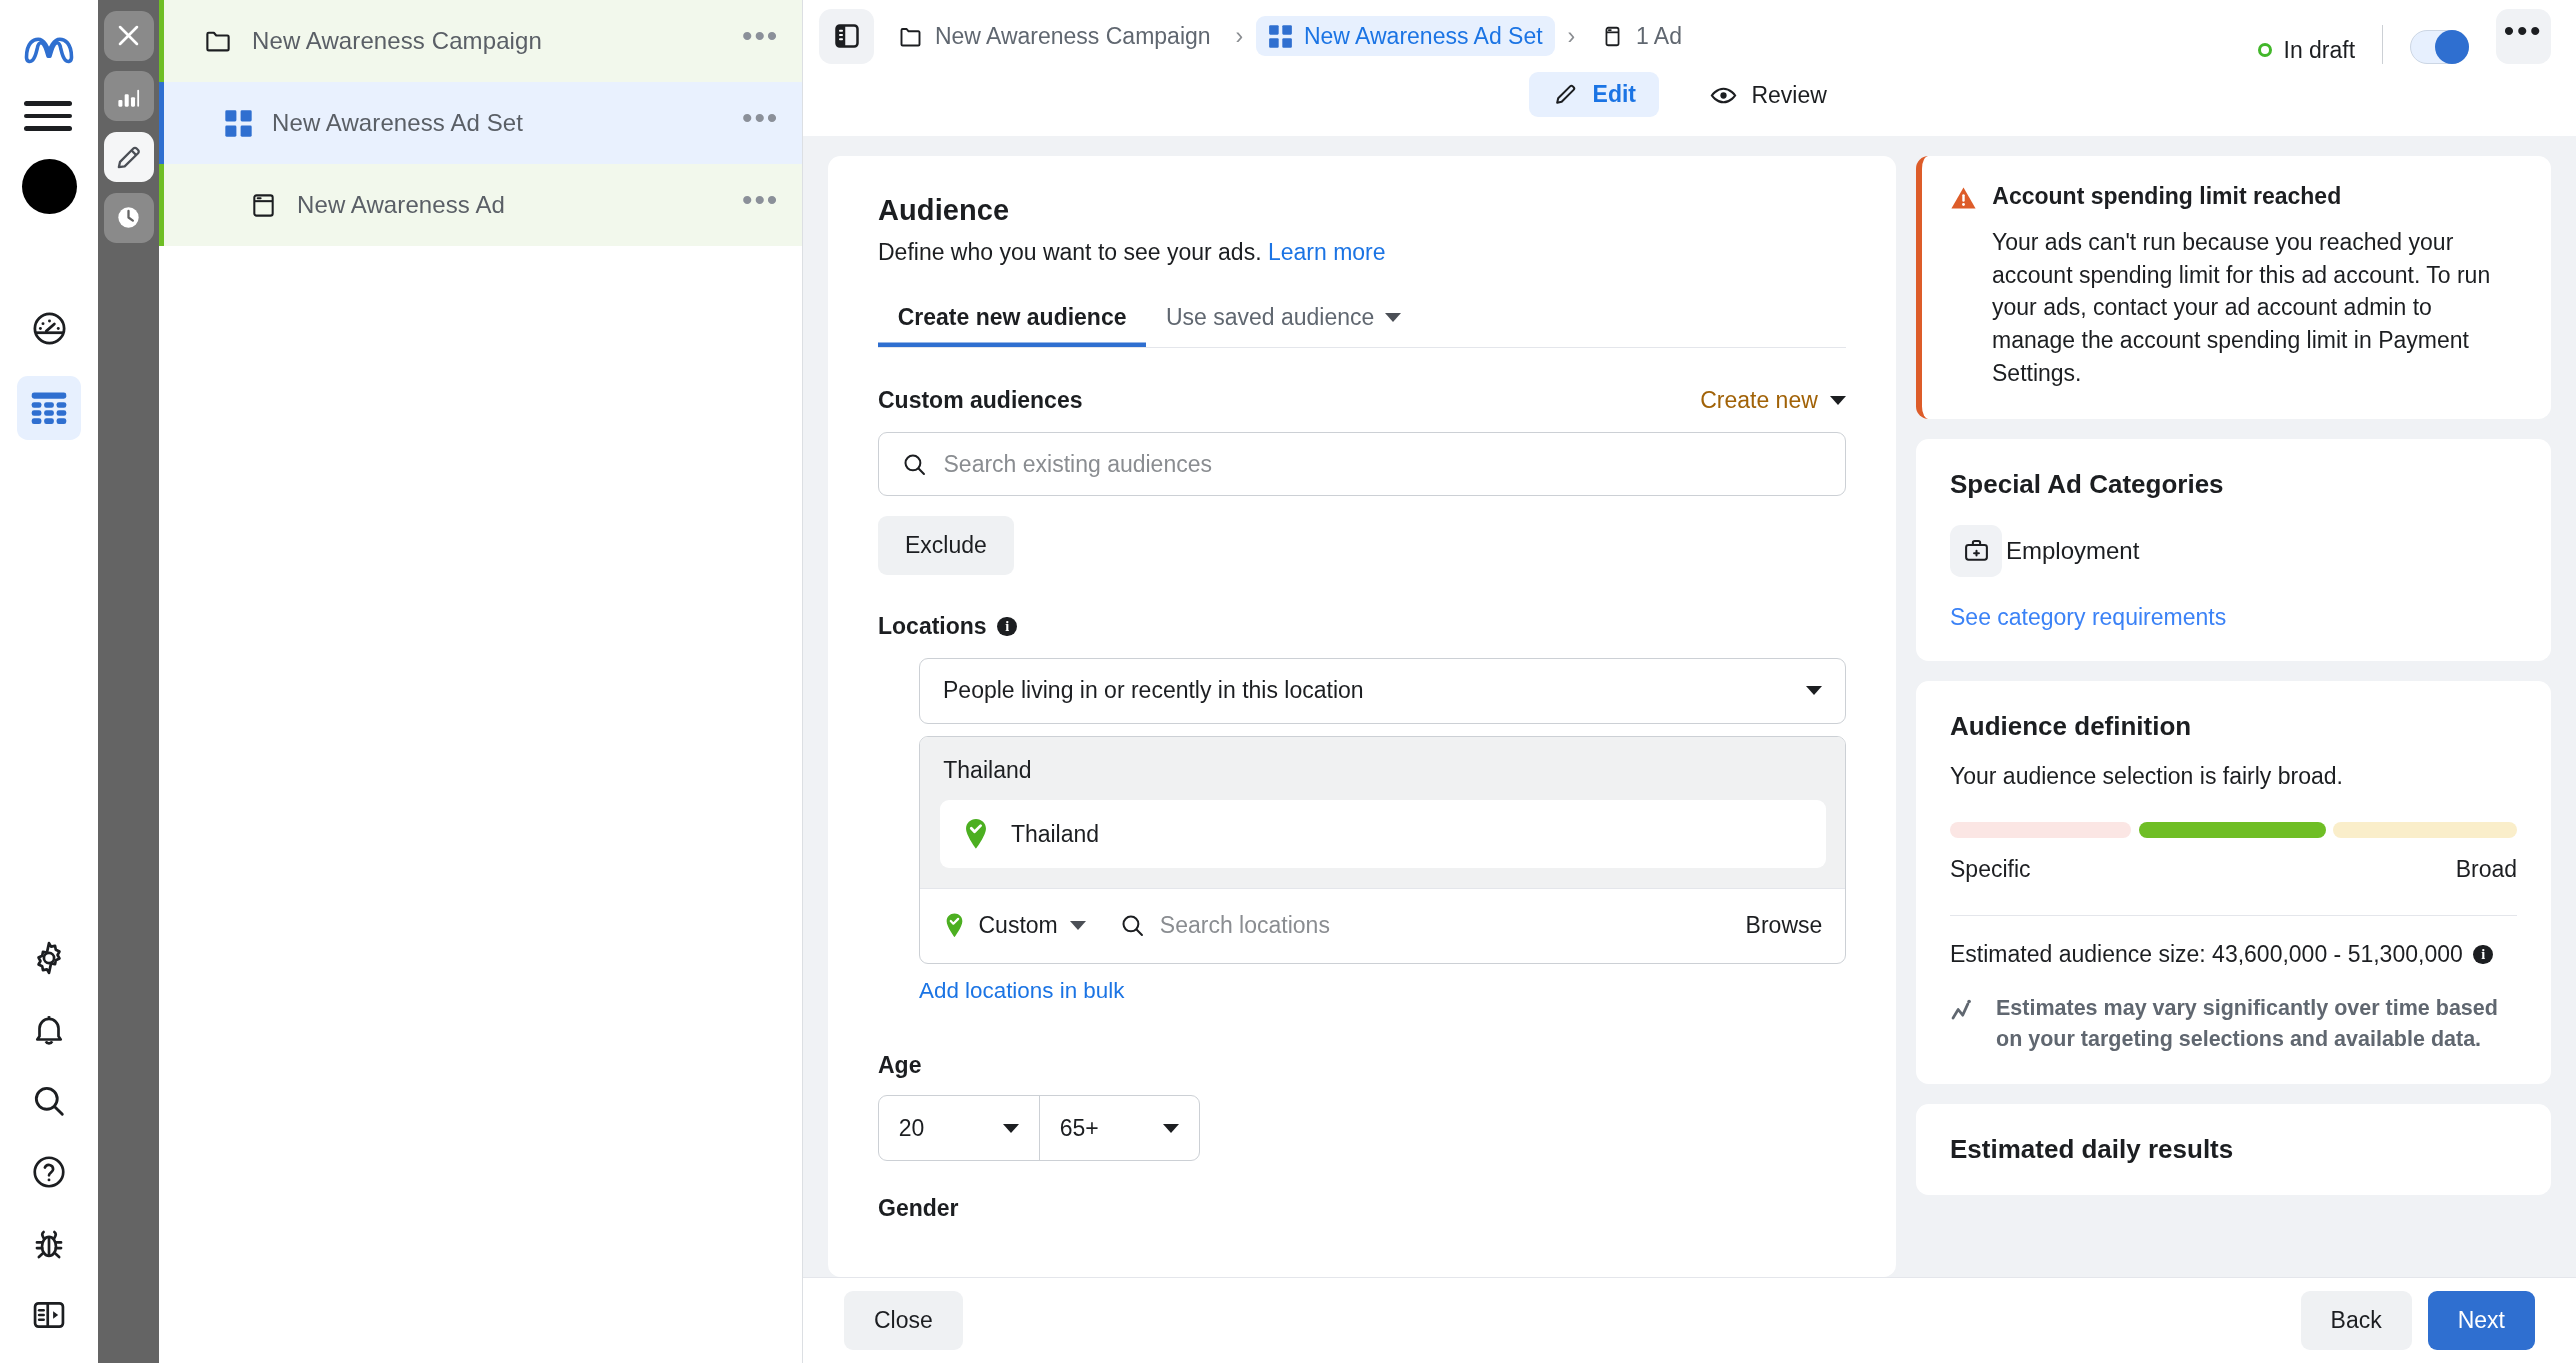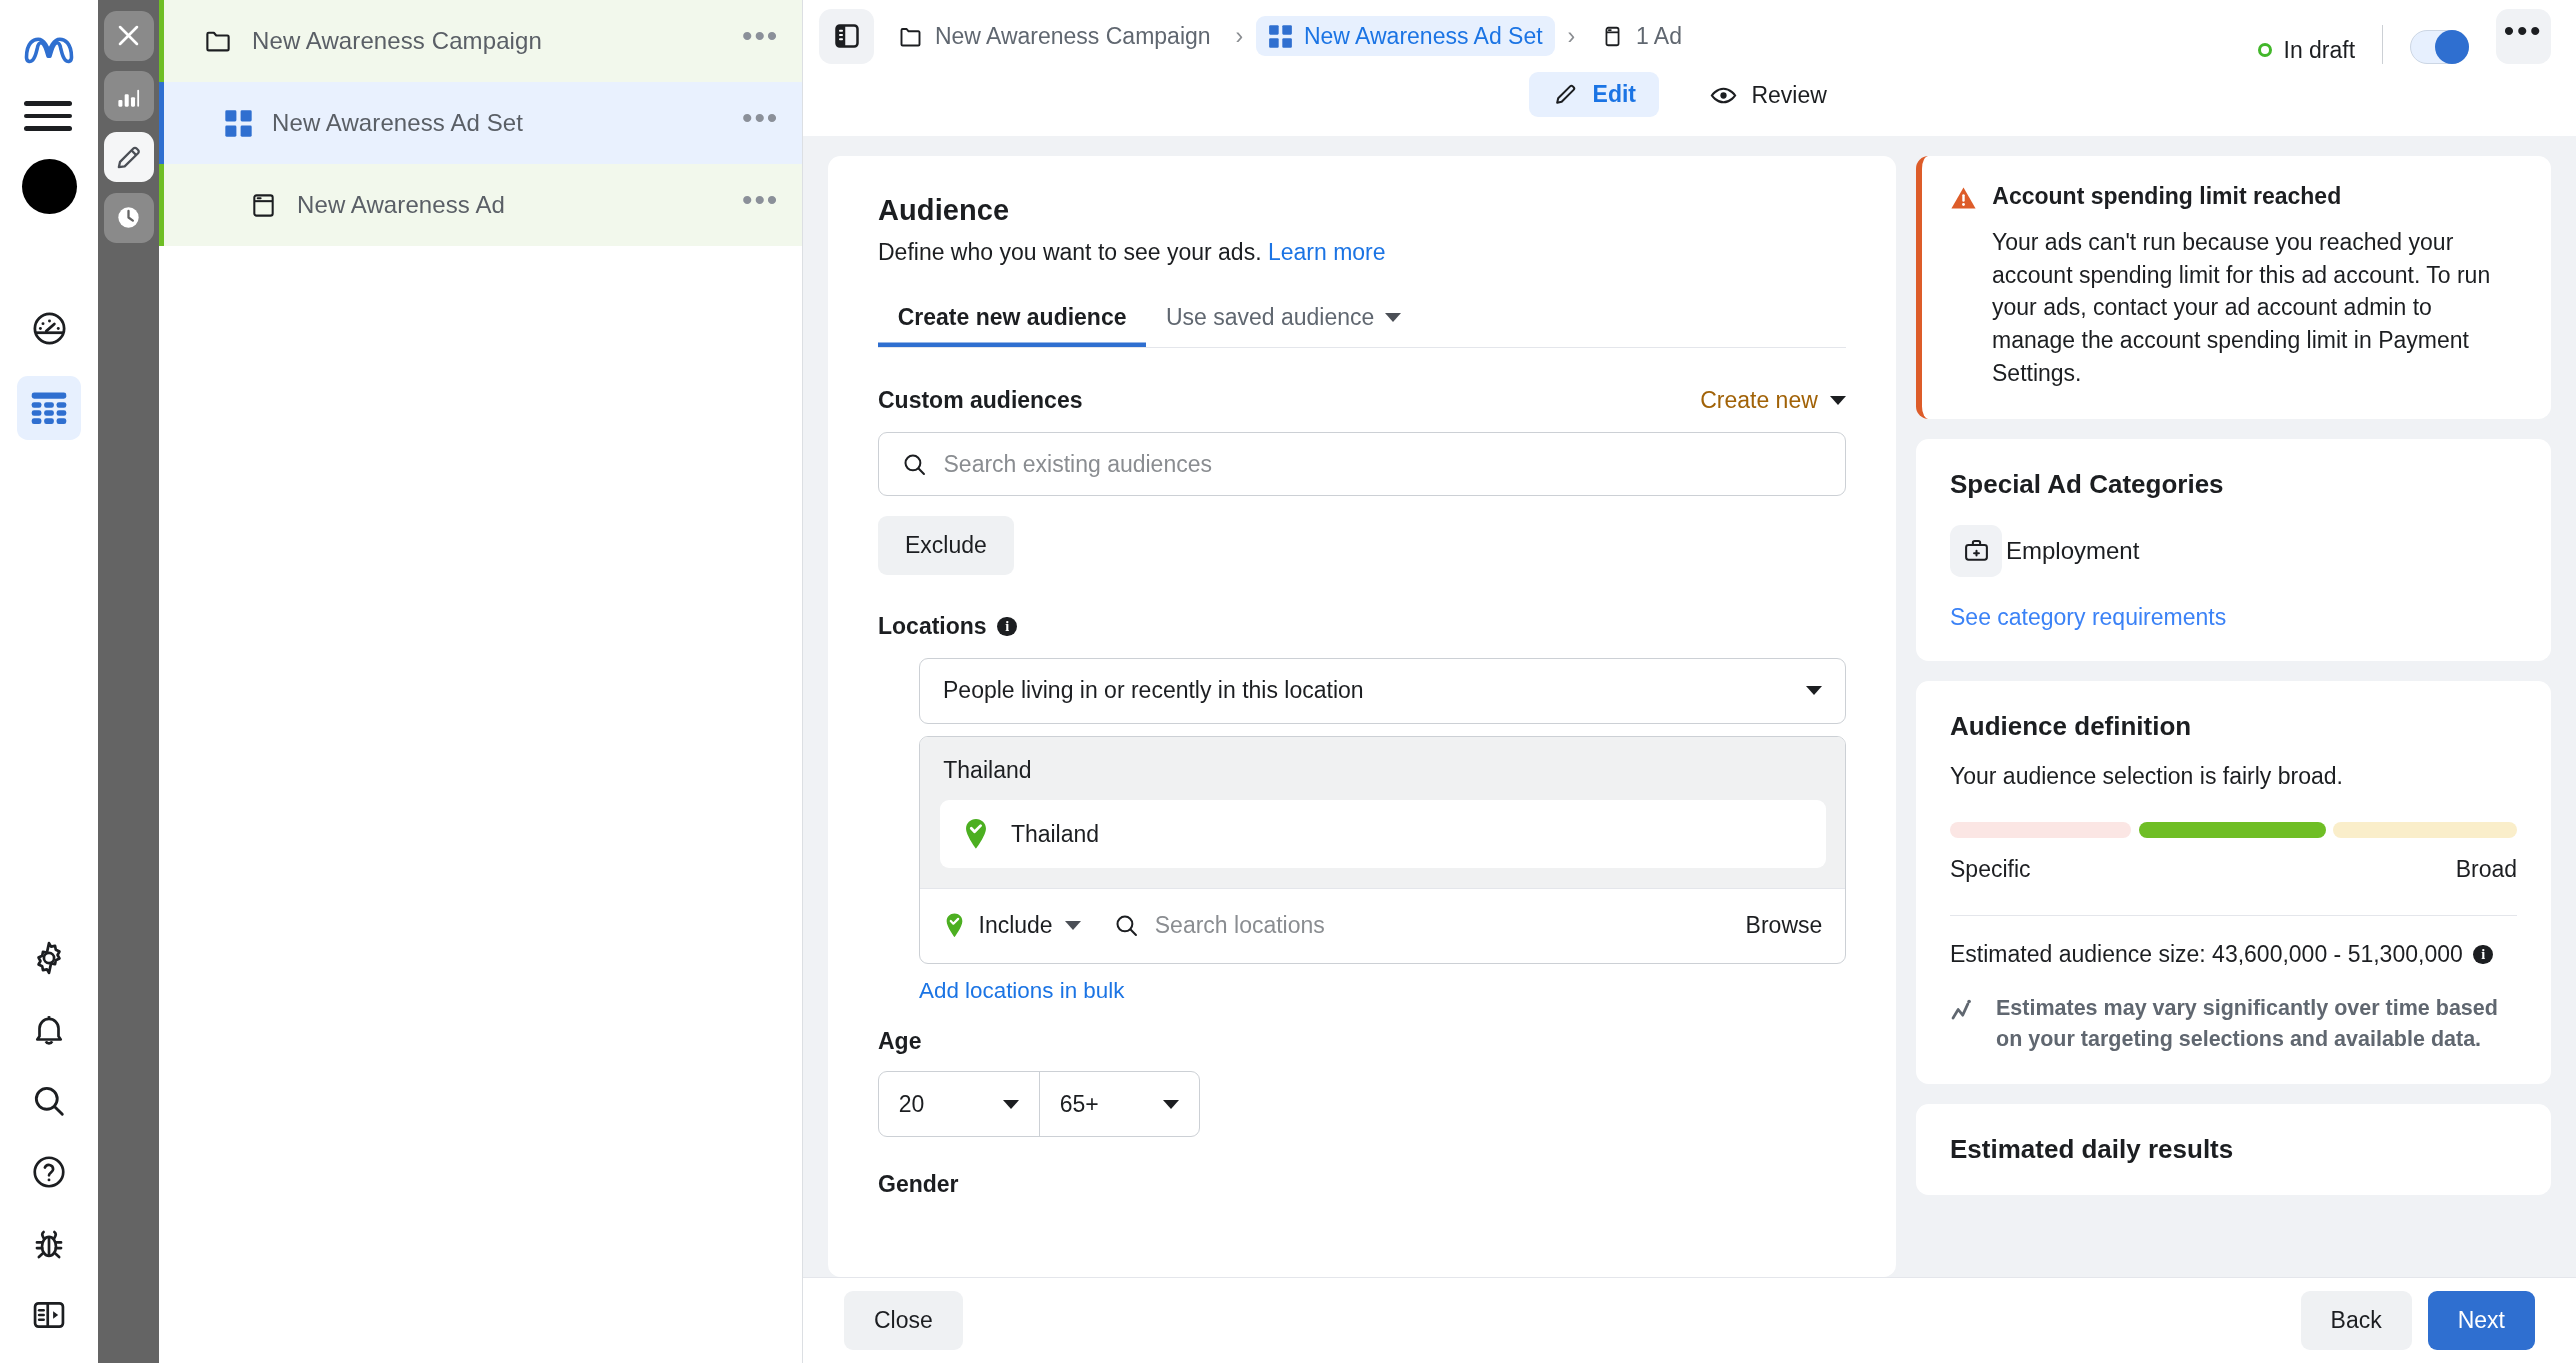--- a/index.html
+++ b/index.html
@@ -448,36 +448,36 @@
                 </svg>
                 <span class="t">Thailand</span>
               </div>
             </div>
             <div class="loc-footer">
               <div class="inc-sel">
                 <svg width="23" height="27" viewBox="0 0 24 28">
                   <path d="M12 1.6c-4.6 0-8.2 3.5-8.2 7.9 0 5.9 8.2 16.6 8.2 16.6s8.2-10.7 8.2-16.6c0-4.4-3.6-7.9-8.2-7.9z" fill="#4caf21"></path>
                   <path d="M8.1 9.3l2.7 2.8 5-5" fill="none" stroke="#fff" stroke-width="2.3" stroke-linecap="round" stroke-linejoin="round"></path>
                 </svg>
-                <span>Include</span>
+                <span>Custom</span>
                 <span class="caret gray"></span>
               </div>
               <svg width="27" height="27" viewBox="0 0 24 24" fill="none" stroke="#1c1e21" stroke-width="1.8" style="margin-left:18px;">
                 <circle cx="10.6" cy="10.6" r="6.6"></circle>
                   <line x1="15.6" y1="15.6" x2="20.4" y2="20.4" stroke-linecap="round"></line>
               </svg>
               <span class="loc-search-ph">Search locations</span>
               <span class="browse">Browse</span>
             </div>
           </div>
 
           <div class="bulk-link">Add locations in bulk</div>
         </div>
 
-        <div style="margin-top:24px;">
+        <div style="margin-top:48px;">
           <div class="field-label">Age</div>
           <div class="age-row">
             <div class="age-cell">
               <span>20</span>
               <span class="caret"></span>
             </div>
             <div class="age-cell">
               <span>65+</span>
               <span class="caret"></span>
             </div>

